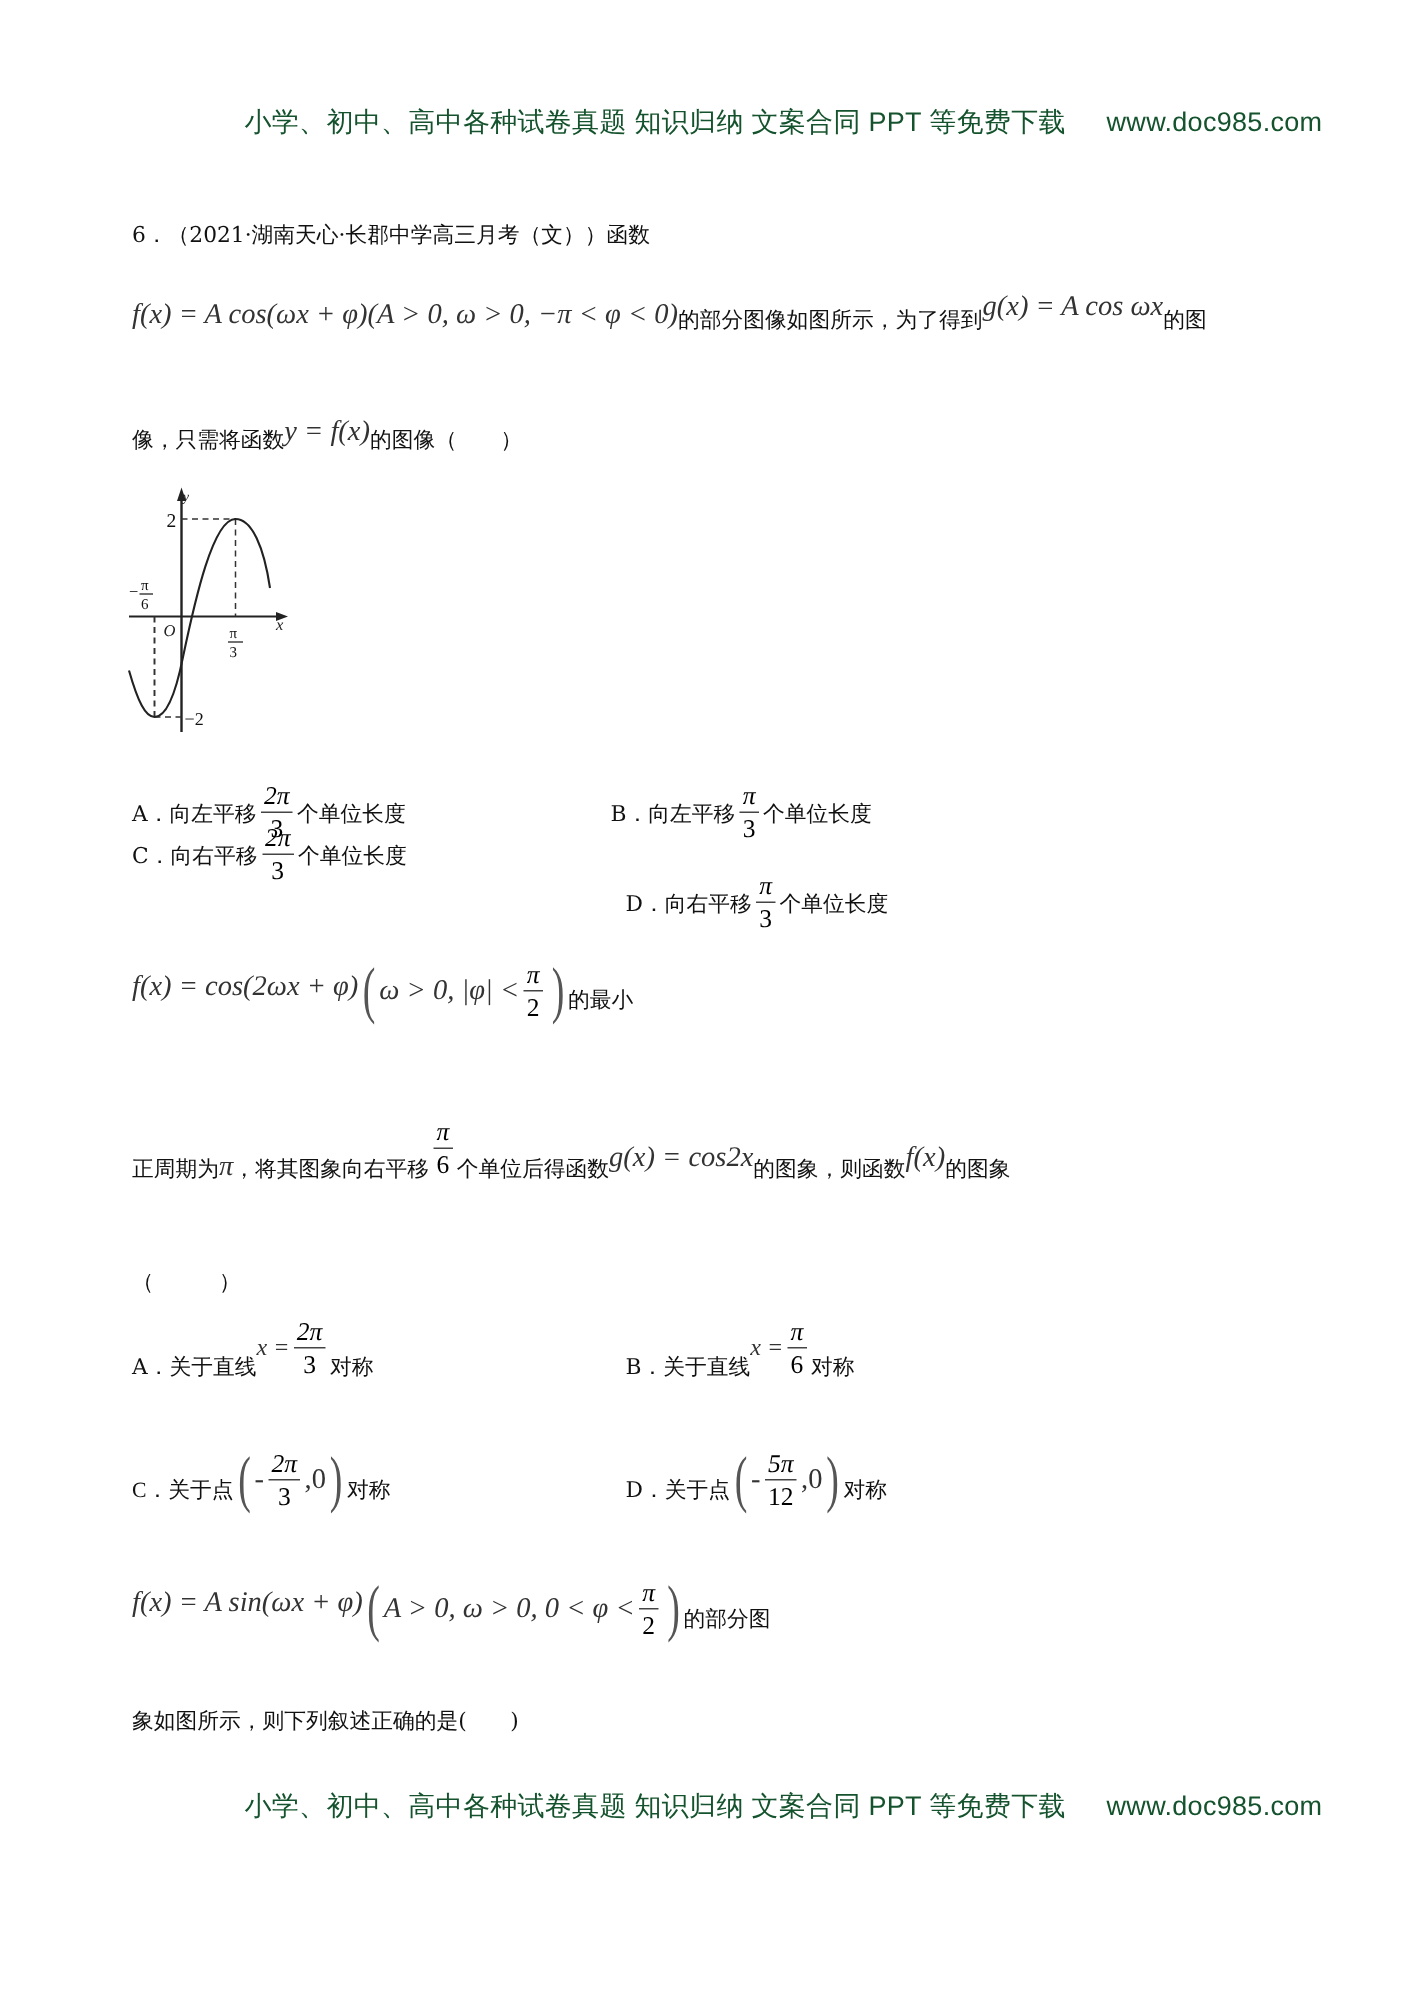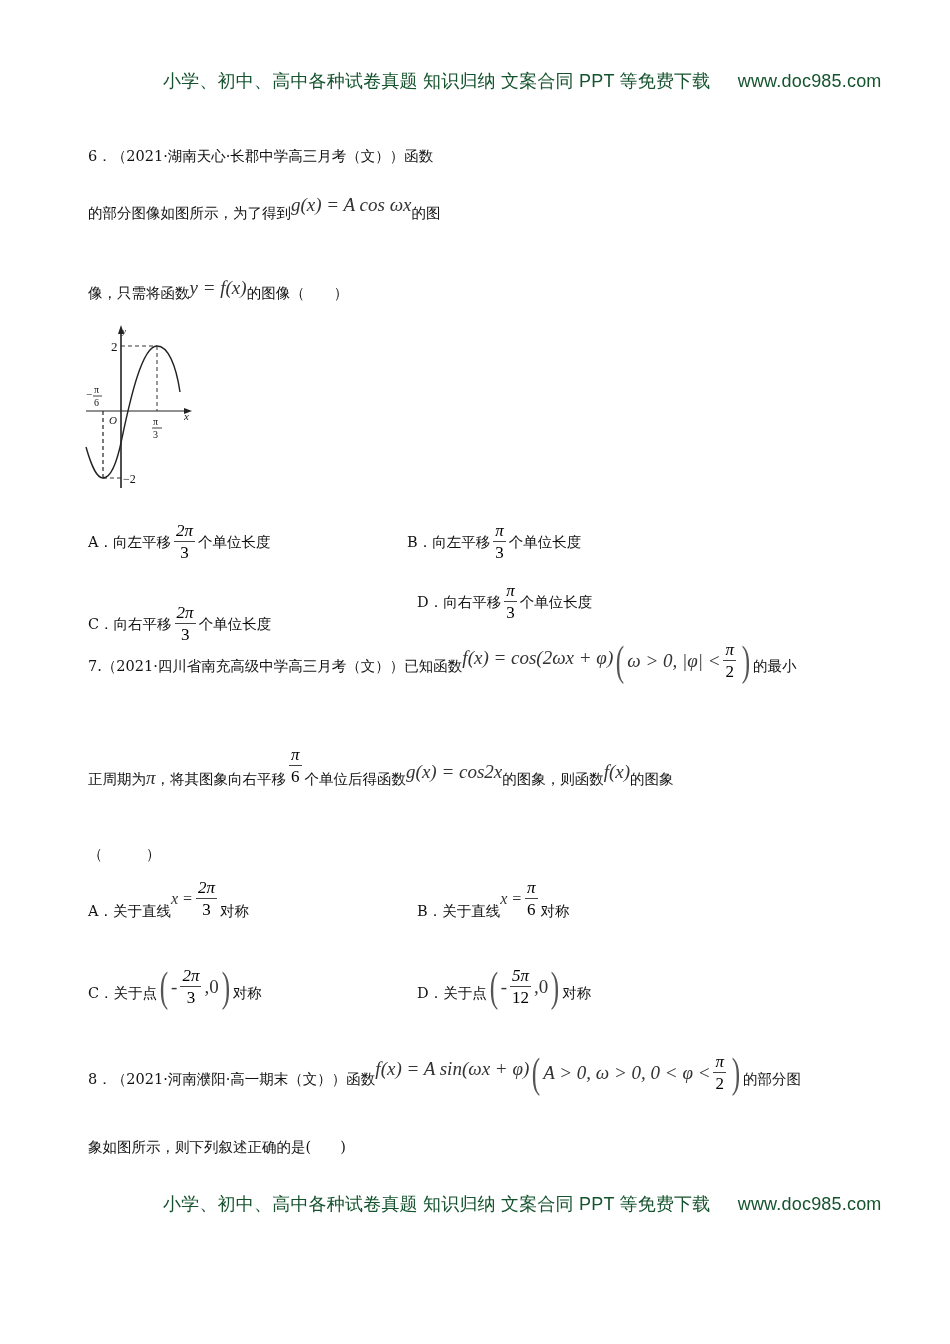--- a/index.html
+++ b/index.html
@@ -20,20 +20,21 @@
 <body>
 
 <div class="abs hdr" style="left:163px; top:69px;">
   <span>小学、初中、高中各种试卷真题  知识归纳  文案合同  PPT 等免费下载</span>
   <span style="margin-left:22px;">www.doc985.com</span>
 </div>
 
 <div class="abs cn" style="left:88px; top:147px;">6．（2021·湖南天心·长郡中学高三月考（文））函数</div>
 
 <div class="abs" style="left:88px; top:196px; display:flex; align-items:center;">
+  <span class="math">f(x) = A cos(ωx + φ)(A &gt; 0, ω &gt; 0, −π &lt; φ &lt; 0)</span>
   <span class="cn" style="margin-top:8px;">的部分图像如图所示，为了得到</span>
   <span class="math" style="margin-top:-10px;text-align:right;">g(x) = A cos ωx</span>
   <span class="cn" style="margin-top:8px;">的图</span>
 </div>
 
 <div class="abs" style="left:88px; top:272px; display:flex; align-items:center;">
   <span class="cn" style="margin-top:12px;">像，只需将函数</span>
   <span class="math">y = f(x)</span>
   <span class="cn" style="margin-top:12px;">的图像（　　）</span>
 </div>
@@ -75,39 +76,38 @@
   <span class="cn">个单位长度</span>
 </div>
 <div class="abs" style="left:407px; top:522px; display:flex; align-items:center;">
   <span class="cn">B．向左平移</span>
   <span class="frac">
       <span class="num">π</span>
       <span class="den">3</span>
     </span>
   <span class="cn">个单位长度</span>
 </div>
-<div class="abs" style="left:88px; top:604px; display:flex; align-items:center;">
+<div class="abs" style="left:88px; top:550px; display:flex; align-items:center;">
   <span class="cn">C．向右平移</span>
   <span class="frac">
       <span class="num">2π</span>
       <span class="den">3</span>
     </span>
   <span class="cn">个单位长度</span>
 </div>
 <div class="abs" style="left:417px; top:582px; display:flex; align-items:center;">
   <span class="cn">D．向右平移</span>
   <span class="frac">
       <span class="num">π</span>
       <span class="den">3</span>
     </span>
   <span class="cn">个单位长度</span>
 </div>
 
 <div class="abs" style="left:88px; top:640px; display:flex; align-items:center;">
-  <span class="cn" style="margin-top:10px;">7.（2021·四川省南充高级中学高三月考（文））已知函数</span>
   <span class="math" style="margin-top:-6px;">f(x) = cos(2ωx + φ)</span>
   <span class="bigparen">(</span>
   <span class="math">ω &gt; 0, |φ| &lt;</span>
   <span class="frac">
       <span class="num">π</span>
       <span class="den">2</span>
     </span>
   <span class="bigparen">)</span>
   <span class="cn" style="margin-top:10px;">的最小</span>
 </div>
@@ -141,21 +141,21 @@
 <div class="abs" style="left:417px; top:876px; display:flex; align-items:center;">
   <span class="cn" style="margin-top:26px;">B．关于直线</span>
   <span class="math" style="font-size:16px;">x =</span>
   <span class="frac">
       <span class="num">π</span>
       <span class="den">6</span>
     </span>
   <span class="cn" style="margin-top:26px;">对称</span>
 </div>
 <div class="abs" style="left:88px; top:966px; display:flex; align-items:center;">
-  <span class="cn" style="margin-top:13px;">C．关于点</span>
+  <span class="cn" style="margin-top:13px;font-family:Liberation Serif, serif;">C．关于点</span>
   <span class="bigparen">(</span>
   <span class="math up" style="font-style:normal;">-</span>
   <span class="frac">
       <span class="num">2π</span>
       <span class="den">3</span>
     </span>
   <span class="math" style="font-style:normal;">,0</span>
   <span class="bigparen">)</span>
   <span class="cn" style="margin-top:12px;">对称</span>
 </div>
@@ -166,21 +166,20 @@
   <span class="frac">
       <span class="num">5π</span>
       <span class="den">12</span>
     </span>
   <span class="math" style="font-style:normal;">,0</span>
   <span class="bigparen">)</span>
   <span class="cn" style="margin-top:12px;">对称</span>
 </div>
 
 <div class="abs" style="left:88px; top:1052px; display:flex; align-items:center;">
-  <span class="cn" style="margin-top:12px;">8．（2021·河南濮阳·高一期末（文））函数</span>
   <span class="math" style="margin-top:-8px;">f(x) = A sin(ωx + φ)</span>
   <span class="bigparen">(</span>
   <span class="math">A &gt; 0, ω &gt; 0, 0 &lt; φ &lt;</span>
   <span class="frac">
       <span class="num">π</span>
       <span class="den">2</span>
     </span>
   <span class="bigparen">)</span>
   <span class="cn" style="margin-top:12px;">的部分图</span>
 </div>

